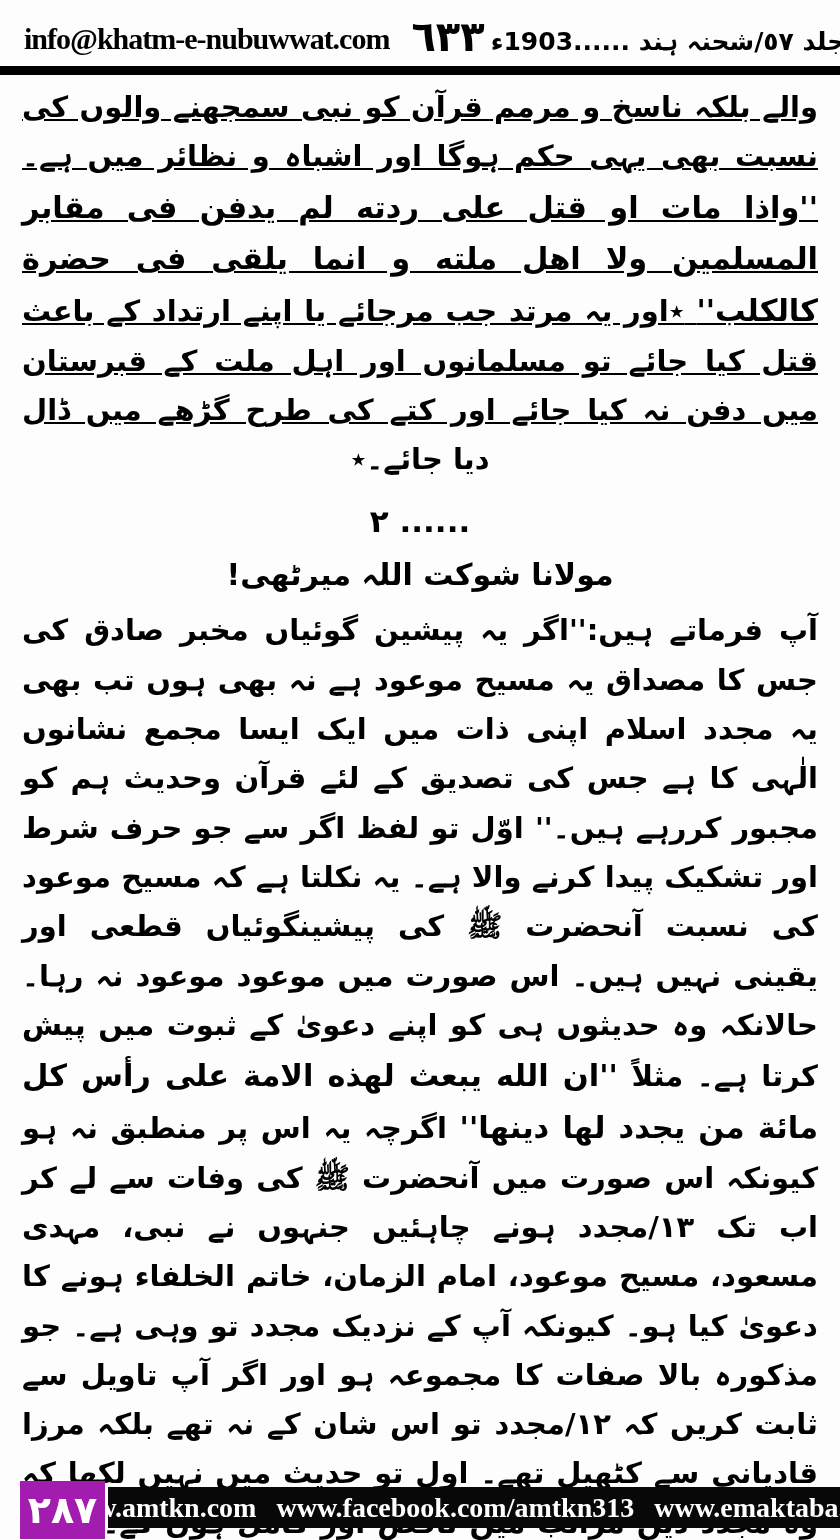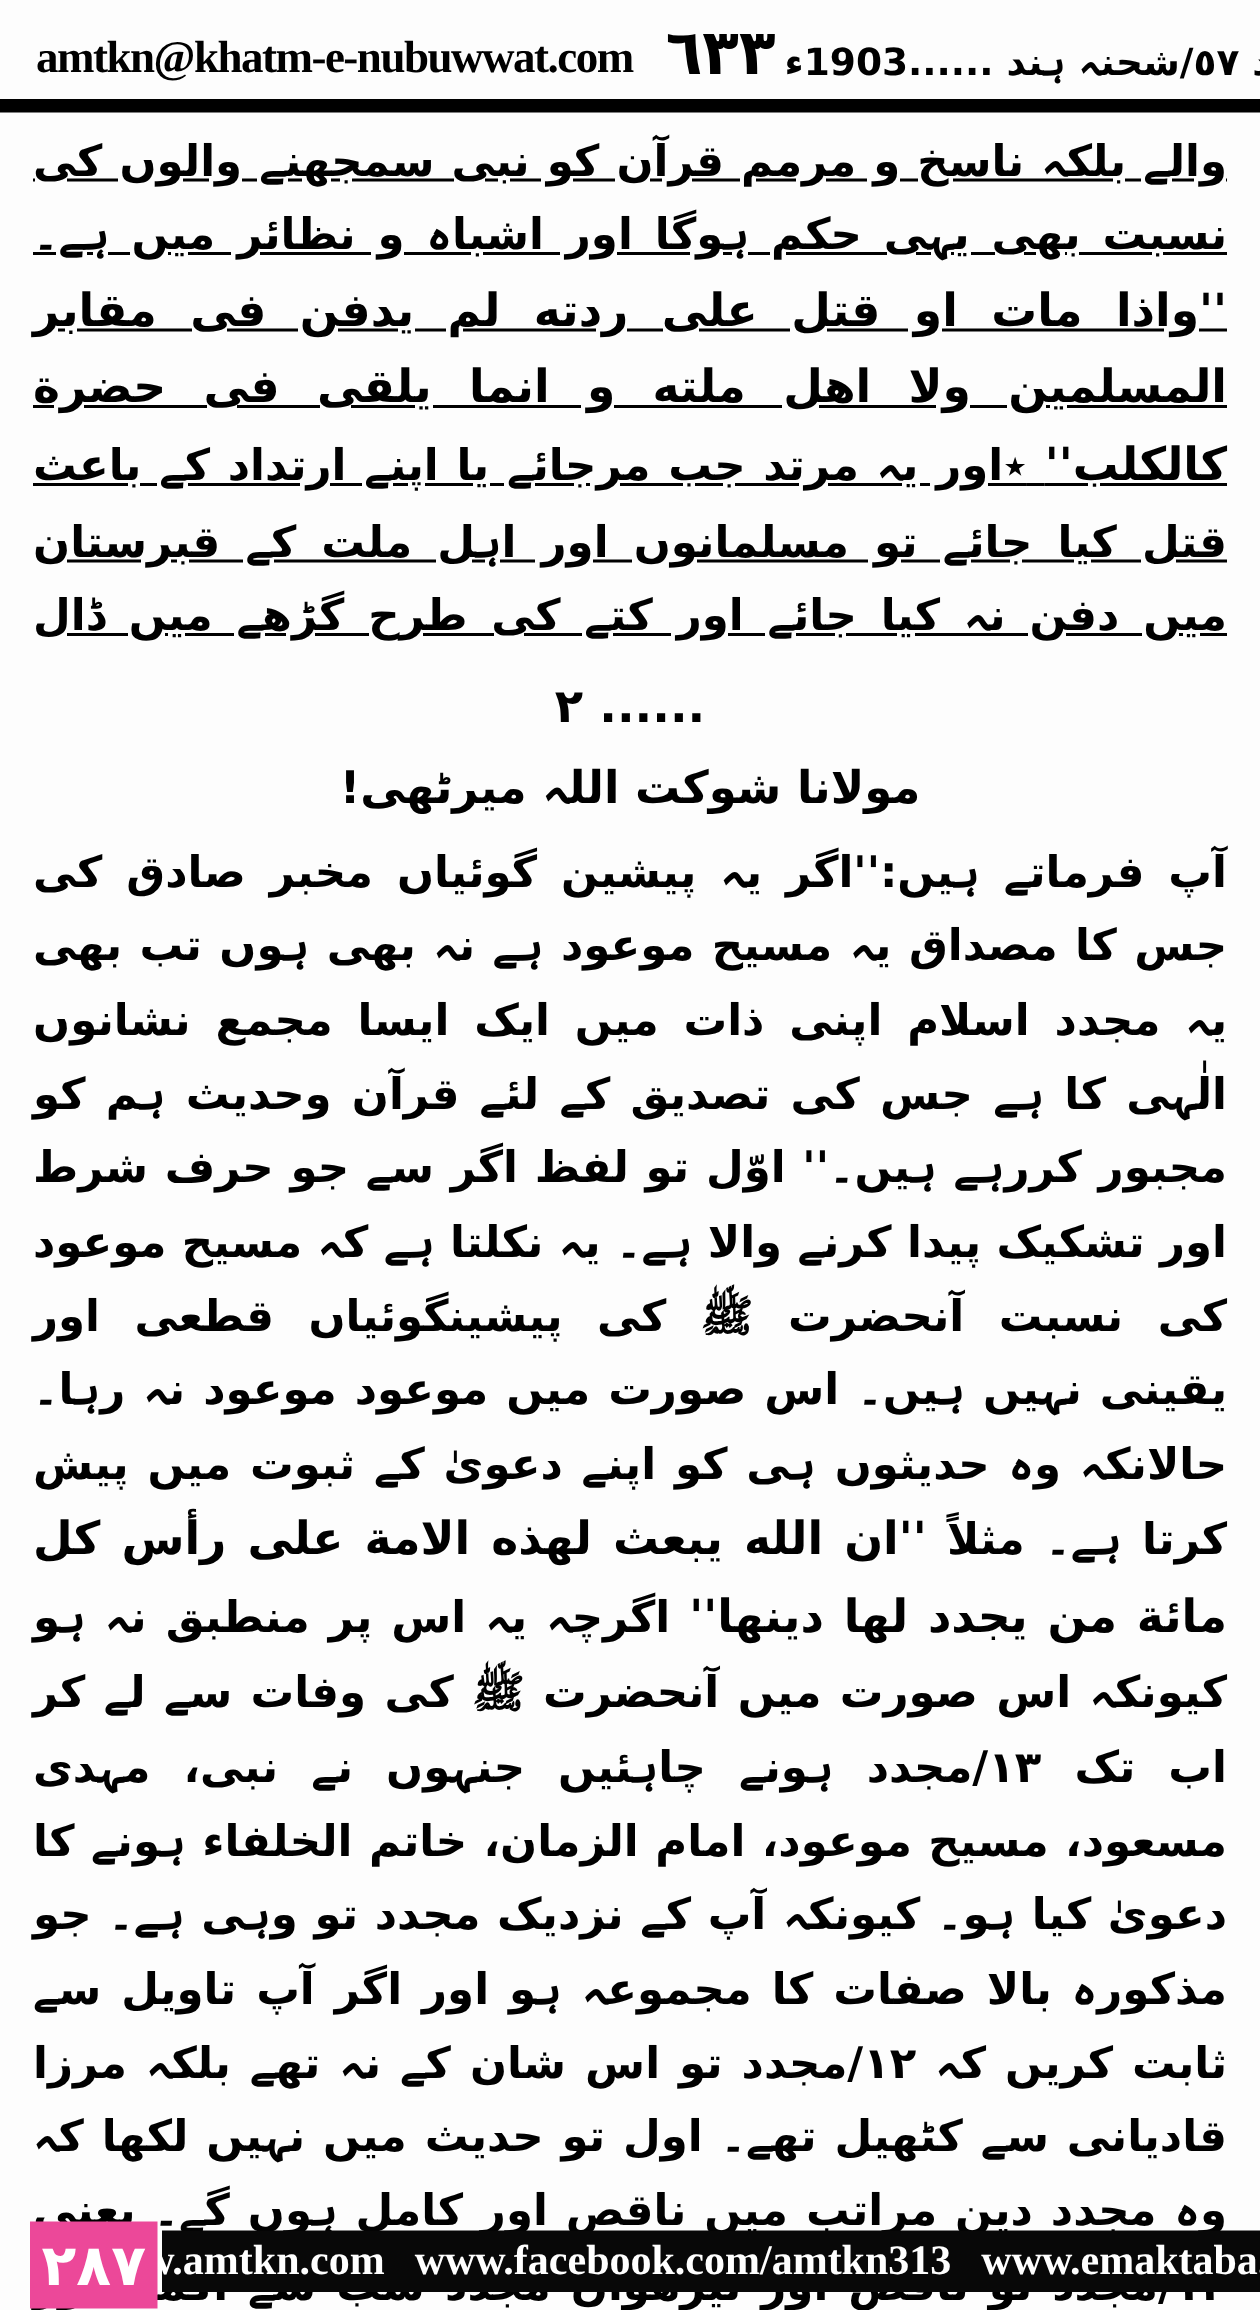--- a/index.html
+++ b/index.html
@@ -21,39 +21,40 @@
   .arabic{font-size:1.05em;letter-spacing:0.5px;}
   
   .heading{display:flex;justify-content:center;align-items:center;gap:18px;margin:10px 0 2px;font-weight:bold;}
   .heading .htext{font-size:41px;line-height:1.25;}
   .hnum{font-size:31px;letter-spacing:2px;}
   .byline{text-align:center;font-size:30px;font-weight:bold;margin:2px 0 6px;}
   
   .footer-bar{position:absolute;left:108px;right:0;top:1487px;height:41px;background:#080808;
               display:flex;align-items:center;justify-content:center;gap:20px;}
   .flink{color:#fff;font-family:"Liberation Serif",serif;font-weight:bold;font-size:28px;white-space:nowrap;}
-  .footer-page{position:absolute;left:20px;top:1481px;width:85px;height:58px;background:#ec4899;color:#fff;
+  .footer-page{position:absolute;left:20px;top:1481px;width:85px;height:58px;background:#a21caf;color:#fff;
                display:flex;align-items:center;justify-content:center;font-size:38px;font-weight:bold;}
 </style>
 </head>
 <body>
 
 <div class="page">
 
   <div class="header">
-    <span class="email">amtkn@khatm-e-nubuwwat.com</span>
+    <span class="email">info@khatm-e-nubuwwat.com</span>
     <span class="hpage">٦٣٣</span>
     <span class="htitle" dir="rtl">احتساب جلد ٥٧/شحنہ ہند ......1903ء</span>
   </div>
   <div class="rule"></div>
 
   <div class="body" dir="rtl">
     <div id="body-top">
         <div class="para fill"><span class="urdu">والے بلکہ ناسخ و مرمم قرآن کو نبی سمجھنے والوں کی نسبت بھی یہی حکم ہوگا اور اشباہ و نظائر میں ہے۔</span></div>
         <div class="para fill"><span class="arabic">''واذا مات او قتل علی ردته لم يدفن فی مقابر المسلمين ولا اهل ملته و انما يلقی فی حضرة كالكلب''</span> <span class="urdu">٭اور یہ مرتد جب مرجائے یا اپنے ارتداد کے باعث قتل کیا جائے تو مسلمانوں اور اہل ملت کے قبرستان میں دفن نہ کیا جائے اور کتے کی طرح گڑھے میں ڈال</span></div>
+        <div class="para center-line"><span class="urdu">دیا جائے۔٭</span></div>
       </div>
 
     <div class="heading" dir="rtl">
       <span class="hnum" dir="ltr">٢ ......</span>
     </div>
     <div class="byline">مولانا شوکت اللہ میرٹھی!</div>
 
     <div id="body-main">
         <div class="para"><span class="urdu">آپ فرماتے ہیں:''اگر یہ پیشین گوئیاں مخبر صادق کی جس کا مصداق یہ مسیح موعود ہے نہ بھی ہوں تب بھی یہ مجدد اسلام اپنی ذات میں ایک ایسا مجمع نشانوں الٰہی کا ہے جس کی تصدیق کے لئے قرآن وحدیث ہم کو مجبور کررہے ہیں۔'' اوّل تو لفظ اگر سے جو حرف شرط اور تشکیک پیدا کرنے والا ہے۔ یہ نکلتا ہے کہ مسیح موعود کی نسبت آنحضرت ﷺ کی پیشینگوئیاں قطعی اور یقینی نہیں ہیں۔ اس صورت میں موعود موعود نہ رہا۔ حالانکہ وہ حدیثوں ہی کو اپنے دعویٰ کے ثبوت میں پیش کرتا ہے۔ مثلاً</span> <span class="arabic">''ان الله يبعث لهذه الامة علی رأس كل مائة من يجدد لها دينها''</span> <span class="urdu">اگرچہ یہ اس پر منطبق نہ ہو کیونکہ اس صورت میں آنحضرت ﷺ کی وفات سے لے کر اب تک ١٣/مجدد ہونے چاہئیں جنہوں نے نبی، مہدی مسعود، مسیح موعود، امام الزمان، خاتم الخلفاء ہونے کا دعویٰ کیا ہو۔ کیونکہ آپ کے نزدیک مجدد تو وہی ہے۔ جو مذکورہ بالا صفات کا مجموعہ ہو اور اگر آپ تاویل سے ثابت کریں کہ ١٢/مجدد تو اس شان کے نہ تھے بلکہ مرزا قادیانی سے کٹھیل تھے۔ اول تو حدیث میں نہیں لکھا کہ وہ مجدد دین مراتب میں ناقص اور کامل ہوں گے۔ یعنی ١٢/مجدد تو ناقص اور تیرھواں مجدد سب سے اکمل اور خاتم الخلفاء ہوگا۔</span></div>
       </div>

